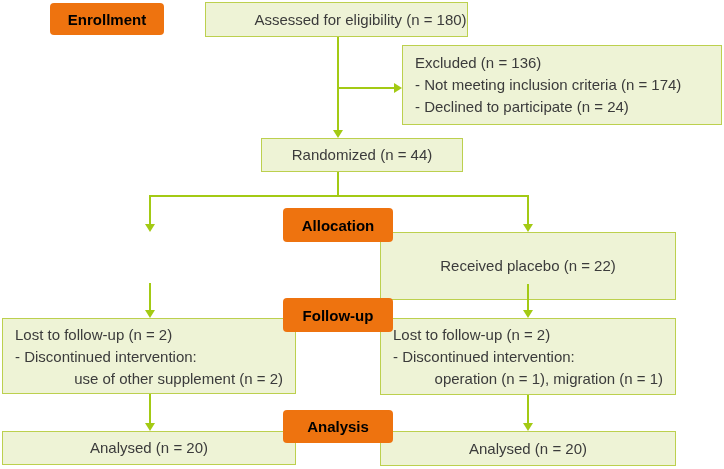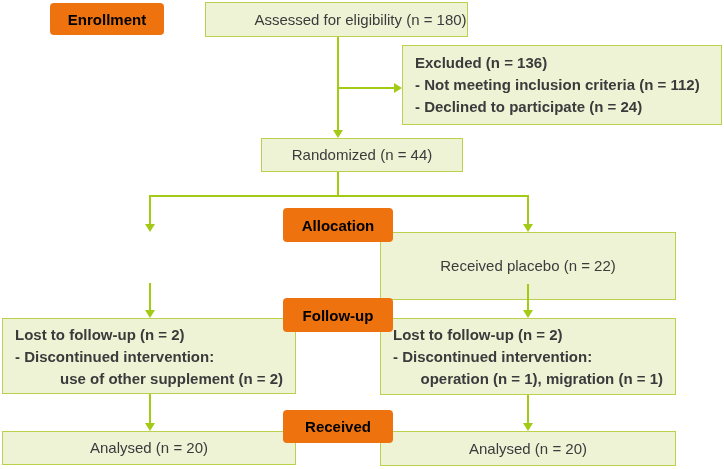--- a/index.html
+++ b/index.html
@@ -31,48 +31,48 @@
   .box{
     position:absolute;
     background:var(--box-fill);
     border:1.5px solid var(--box-border);
     box-sizing:border-box;
     font-size:15px;
     line-height:22px;
     z-index:1;
   }
   .box.center{display:flex;flex-direction:column;align-items:center;justify-content:center;text-align:center;}
-  .box.left{padding:6px 12px;text-align:left;font-weight:bold;}
+  .box.left{padding:6px 12px;text-align:left;}
   .line{white-space:nowrap;}
   .line.indent{padding-left:10px;text-align:right;}
   .seg{position:absolute;background:var(--arrow);z-index:2;}
   .ah-down{position:absolute;width:0;height:0;
     border-left:5px solid transparent;border-right:5px solid transparent;
     border-top:8px solid var(--arrow);z-index:2;}
   .ah-right{position:absolute;width:0;height:0;
     border-top:5px solid transparent;border-bottom:5px solid transparent;
     border-left:8px solid var(--arrow);z-index:2;}
 </style>
 </head>
 <body>
 
 <div class="canvas">
 
   <div class="stage" style="left:50px;top:3px;width:114px;height:32px;">Enrollment</div>
   <div class="stage" style="left:283px;top:298px;width:110px;height:34px;">Follow-up</div>
   <div class="stage" style="left:283px;top:208px;width:110px;height:34px;">Allocation</div>
-  <div class="stage" style="left:283px;top:410px;width:110px;height:33px;">Received</div>
+  <div class="stage" style="left:283px;top:410px;width:110px;height:33px;">Analysis</div>
 
   <div class="box center" style="left:205px;top:2px;width:263px;height:35px;padding-left:48px;">
     <div class="line">Assessed for eligibility (n = 180)</div>
   </div>
 
   <div class="box left" style="left:402px;top:45px;width:320px;height:80px;">
     <div class="line">Excluded (n = 136)</div>
-    <div class="line">- Not meeting inclusion criteria (n = 112)</div>
+    <div class="line">- Not meeting inclusion criteria (n = 174)</div>
     <div class="line">- Declined to participate (n = 24)</div>
   </div>
 
   <div class="box center" style="left:237px;top:138px;width:202px;height:34px;margin-left:24px;">
     <div class="line">Randomized (n = 44)</div>
   </div>
 
 
   <div class="box center" style="left:380px;top:232px;width:296px;height:68px;">
     <div class="line">Received placebo (n = 22)</div>

